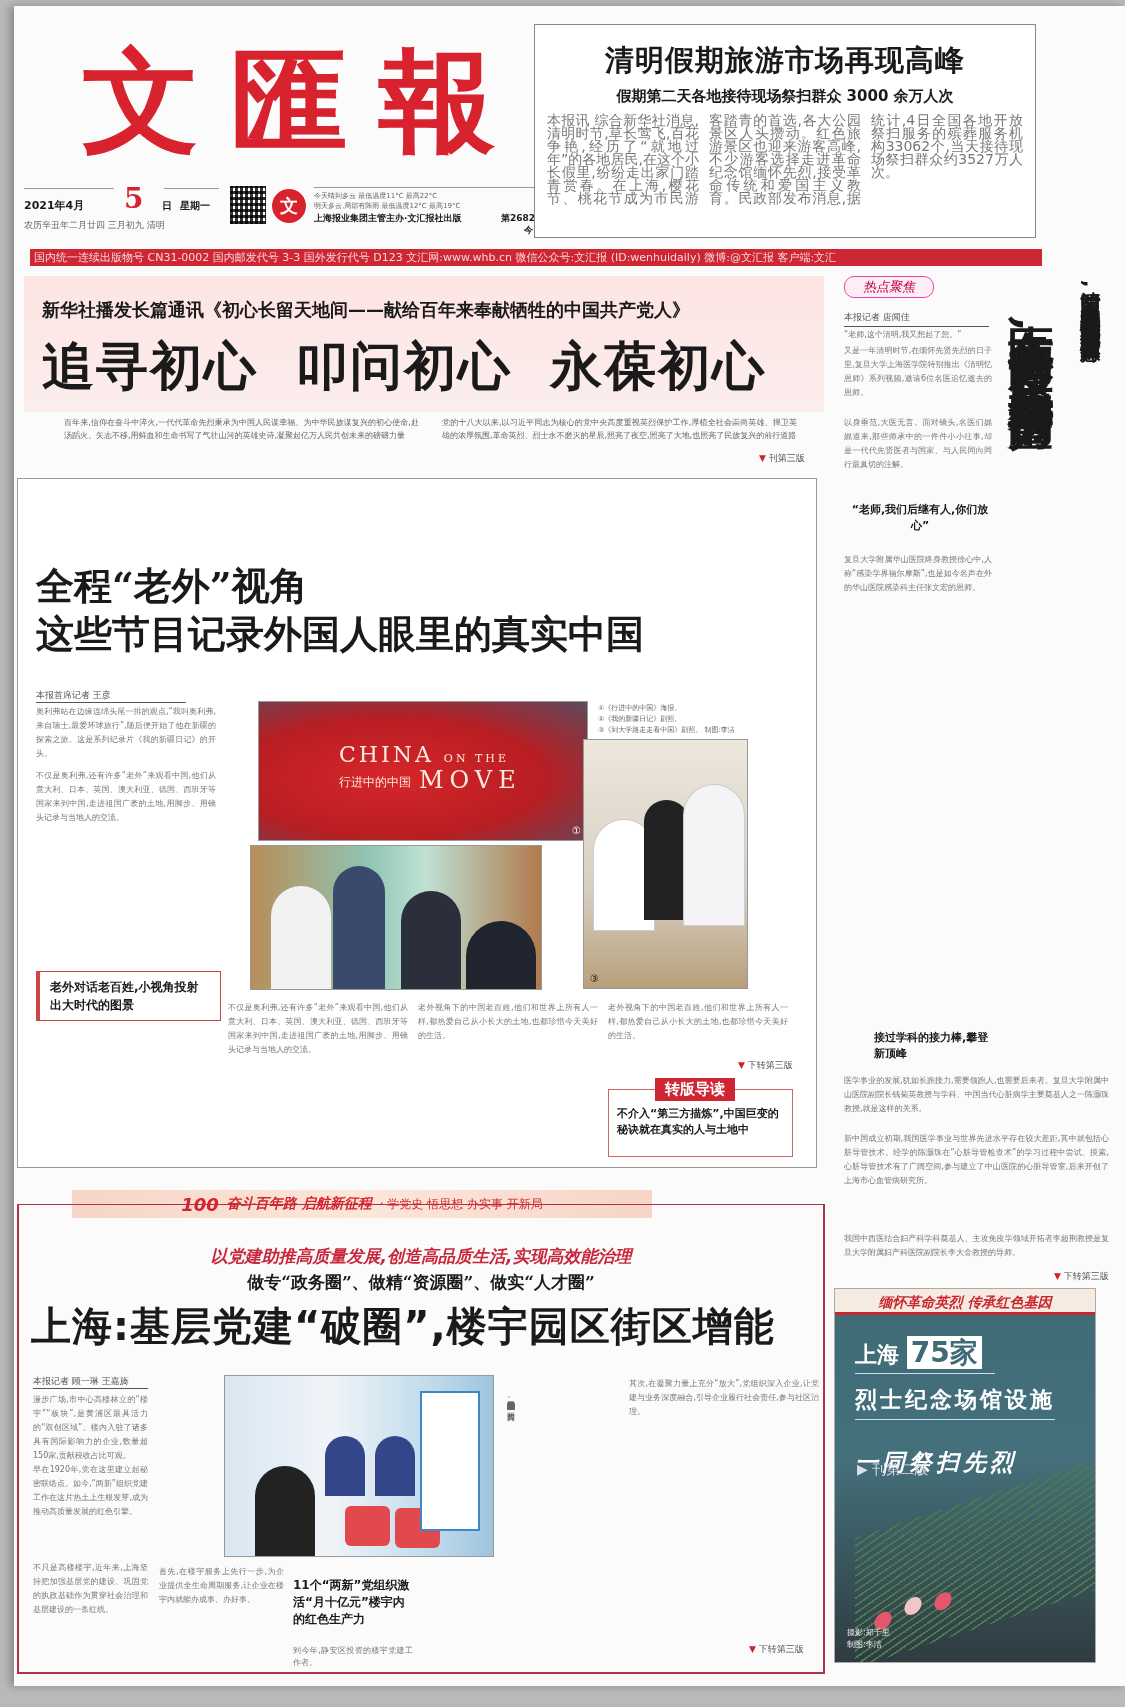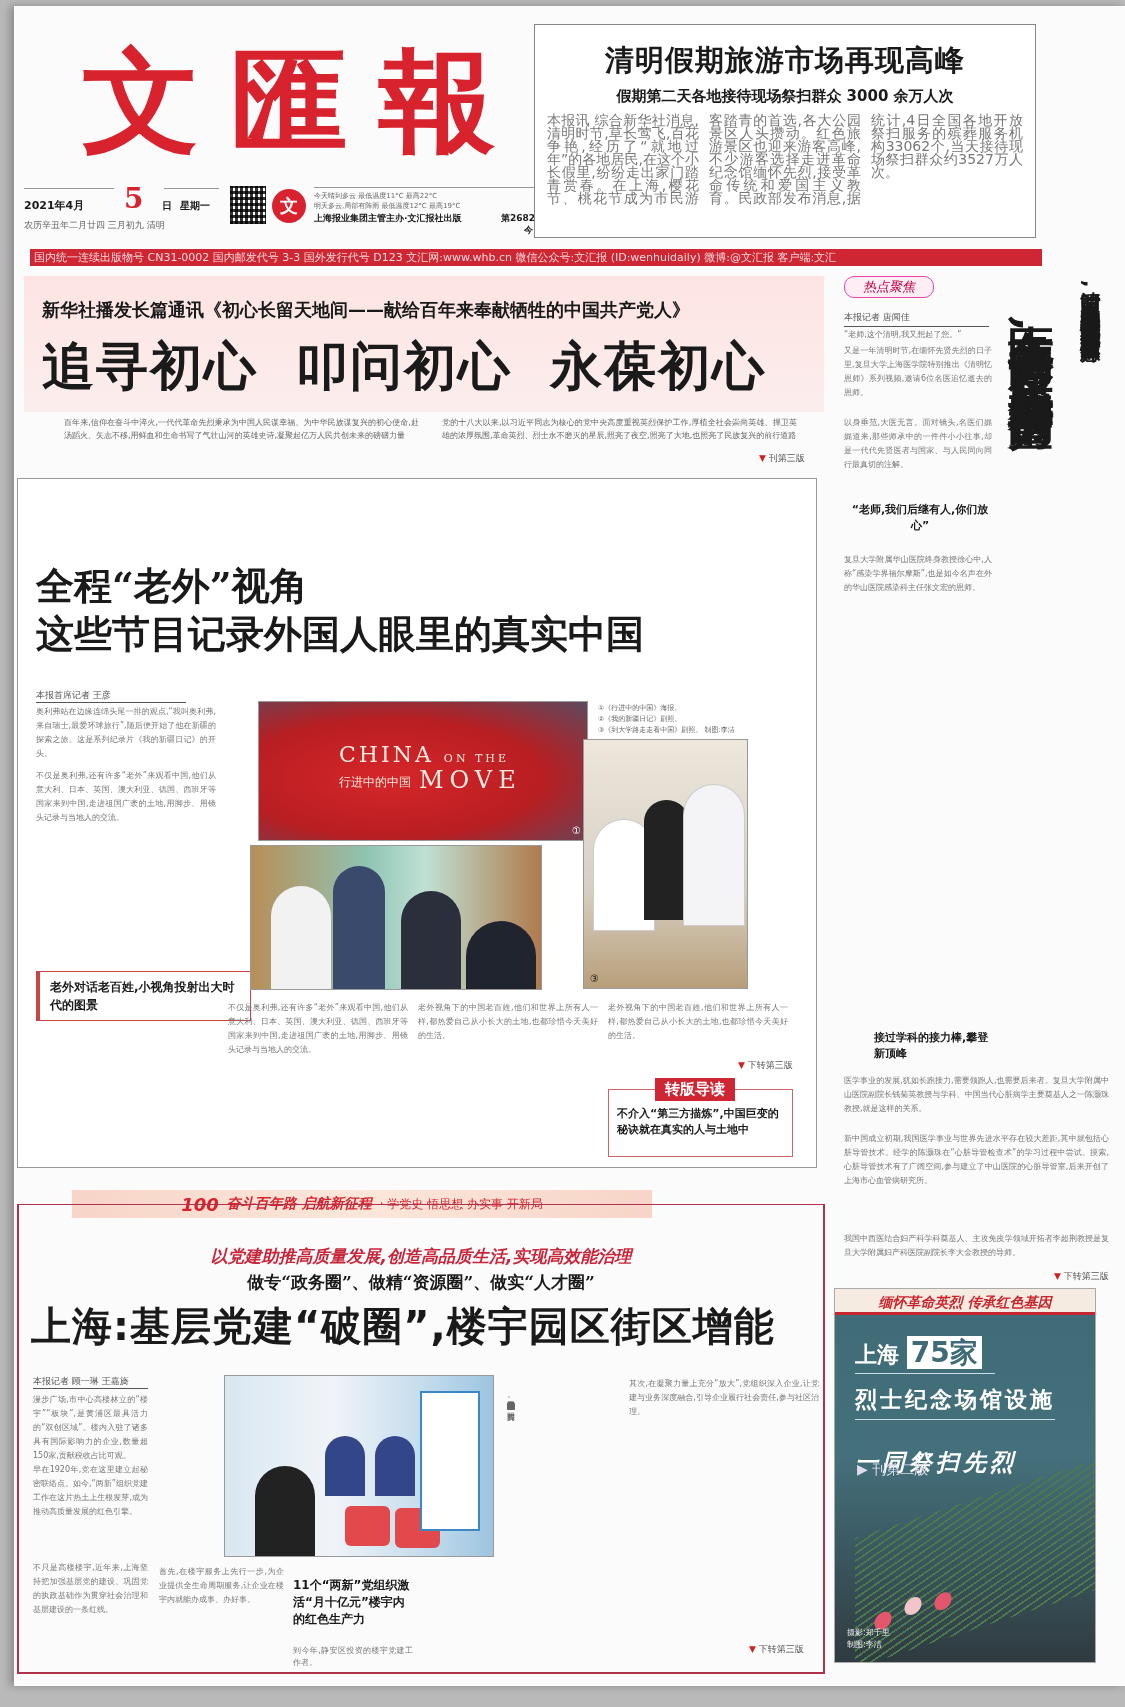--- a/index.html
+++ b/index.html
@@ -105,21 +105,21 @@
     <div style="position:absolute;left:12px;top:350px;color:#eee;font-size:8px;">制图:李洁</div>
   </div>
 
   <div class="abs box" style="left:3px;top:472px;width:800px;height:690px;border-color:#999;">
     <div class="serif" style="position:absolute;left:18px;top:82px;font-size:38px;font-weight:900;">全程“老外”视角</div>
     <div class="serif" style="position:absolute;left:18px;top:130px;font-size:38px;font-weight:900;">这些节目记录外国人眼里的真实中国</div>
     <div style="position:absolute;left:18px;top:210px;width:150px;font-size:9px;color:#555;border-bottom:1px solid #555;">本报首席记者 王彦</div>
     <div class="body-text" style="position:absolute;left:18px;top:226px;width:180px;font-size:8px;line-height:14px;">奥利弗站在边缘连绵头尾一排的观点,“我叫奥利弗,来自瑞士,最爱环球旅行”,随后便开始了他在新疆的探索之旅。这是系列纪录片《我的新疆日记》的开头。</div>
     <div class="body-text" style="position:absolute;left:18px;top:290px;width:180px;font-size:8px;line-height:14px;">不仅是奥利弗,还有许多“老外”来观看中国,他们从意大利、日本、英国、澳大利亚、德国、西班牙等国家来到中国,走进祖国广袤的土地,用脚步、用镜头记录与当地人的交流。</div>
 
-    <div class="caption-box" style="position:absolute;left:18px;top:492px;width:215px;font-size:12px;line-height:18px;">老外对话老百姓,小视角投射出大时代的图景</div>
+    <div class="caption-box" style="position:absolute;left:18px;top:492px;width:185px;font-size:12px;line-height:18px;">老外对话老百姓,小视角投射出大时代的图景</div>
 
     <div class="photo" style="position:absolute;left:240px;top:222px;width:330px;height:140px;background:radial-gradient(ellipse at 40% 55%,#d6262a 0%,#b81e22 55%,#5d4a5e 100%);">
       <div class="serif" style="position:absolute;left:80px;top:40px;color:#fbe9df;font-size:22px;letter-spacing:3px;">
         <span>CHINA</span>
         <span style="font-size:11px;">ON THE</span>
       </div>
       <div style="position:absolute;left:80px;top:72px;color:#fbe9df;font-size:12px;">行进中的中国</div>
       <div class="serif" style="position:absolute;left:160px;top:64px;color:#fbe9df;font-size:24px;letter-spacing:6px;">MOVE</div>
       <div style="position:absolute;right:6px;bottom:4px;color:#fff;font-size:10px;">①</div>
     </div>

